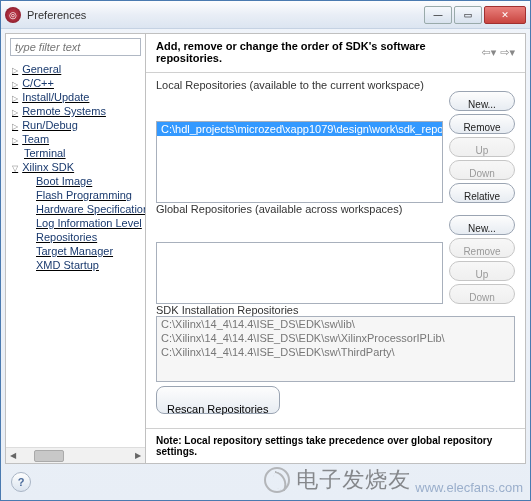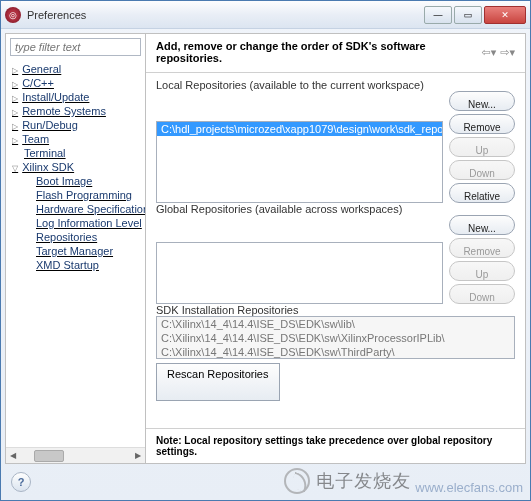--- a/index.html
+++ b/index.html
@@ -191,21 +191,21 @@
     .listbox .item {
       padding: 1px 4px;
       white-space: nowrap;
     }
     .listbox .item.selected {
       background: #3399ff;
       color: #fff;
     }
     .listbox.tall1 { height: 82px; }
     .listbox.tall2 { height: 62px; }
-    .listbox.tall3 { height: 43px; }
+    .listbox.tall3 { height: 66px; }
     .listbox.disabled {
       background: #f6f6f6;
       color: #777;
     }
     .btn-col {
       display: flex;
       flex-direction: column;
       gap: 3px;
       width: 66px;
     }
@@ -223,24 +223,24 @@
     .btn.disabled {
       color: #9a9a9a;
       border-color: #c6c6c6;
       background: linear-gradient(#f7f7f7,#efefef);
     }
     .rescan-row {
       margin-top: 4px;
     }
     .rescan-btn {
       display: inline-block;
-      height: 38px;
-      padding: 0 10px;
+      height: 28px;
+      padding: 12px 10px;
       border: 1px solid #9aa4b2;
-      border-radius: 0;
+      border-radius: 8px;
       background: linear-gradient(#fdfdfd,#e7ecf2);
       line-height: 20px;
     }
     .note-row {
       border-top: 1px solid #d0d0d0;
       padding: 6px 10px;
       font-weight: bold;
       font-size: 10px;
     }
     .bottom-bar {
@@ -267,21 +267,21 @@
       right: 8px;
       bottom: 6px;
       display: flex;
       align-items: center;
       gap: 6px;
       opacity: 0.55;
       pointer-events: none;
     }
     .watermark .sw {
       font-family: Arial, sans-serif;
-      font-size: 18px;
+      font-size: 22px;
       color: #333;
       letter-spacing: 1px;
     }
     .watermark .sw-logo {
       width: 26px;
       height: 26px;
       border: 2px solid #888;
       border-radius: 50%;
       position: relative;
     }

